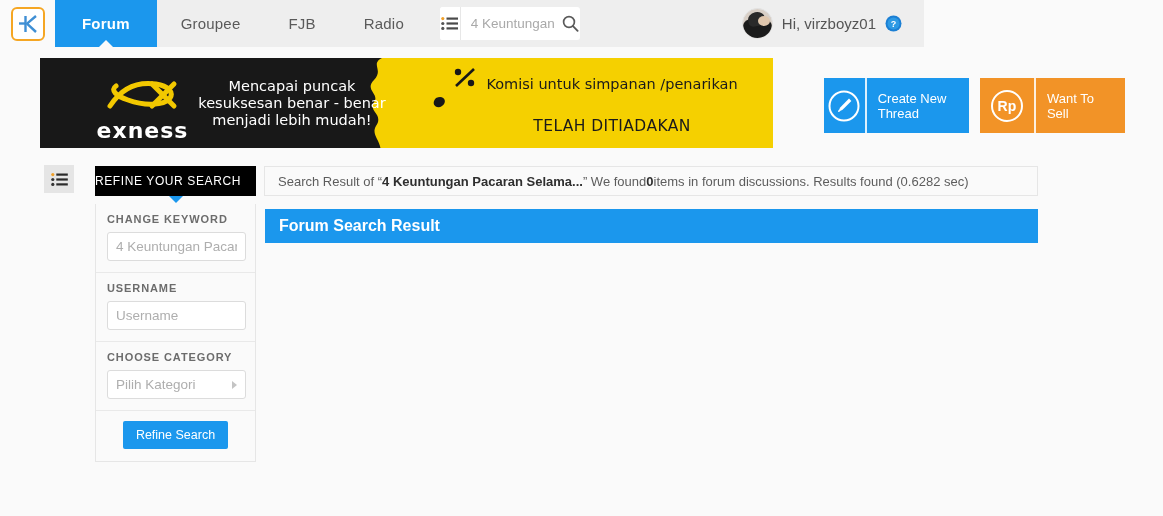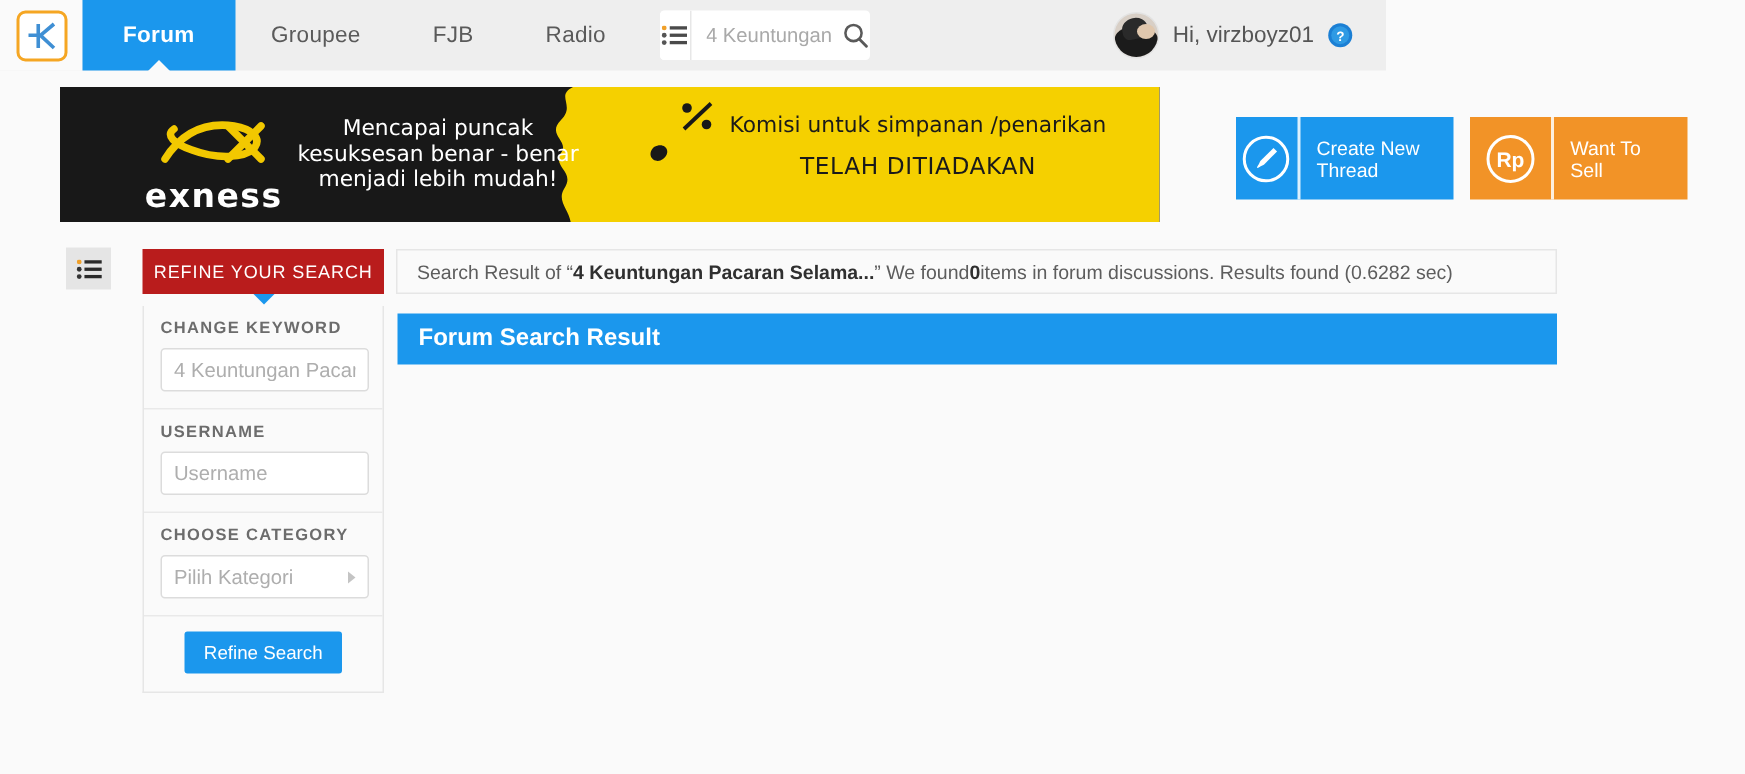--- a/index.html
+++ b/index.html
@@ -163,21 +163,21 @@
     letter-spacing: 1px;
     font-family: "DejaVu Sans", sans-serif;
   }
   .ad-right-text {
     position: absolute; right: 16px; top: 18px;
     width: 290px; text-align: center;
     color: #1a1a1a;
     font-family: "DejaVu Sans", sans-serif;
   }
   .ad-rt1 { font-size: 14.5px; line-height: 17px; }
-  .ad-rt2 { font-size: 15.5px; margin-top: 9px; letter-spacing: .4px;}
+  .ad-rt2 { font-size: 15.5px; margin-top: 24px; letter-spacing: .4px;}
 
   .cta {
     position: absolute; top: 0; height: 55px;
     display: flex; align-items: stretch;
     cursor: pointer;
     color: #fff;
   }
   .cta-thread { left: 784px; width: 145px; top: 20px; background: #1b97ed; }
   .cta-sell   { left: 940px; width: 145px; top: 20px; background: #f29327; }
   .cta-ico {
@@ -203,25 +203,25 @@
     position: absolute; left: 44px; top: 165px;
     width: 30px; height: 28px;
     background: #e5e5e5;
     display: flex; align-items: center; justify-content: center;
     cursor: pointer;
   }
 
   .refine-tab {
     position: absolute; left: 95px; top: 166px;
     width: 161px; height: 30px;
-    background: #b91c1c;
+    background: #000000;
     color: #fff;
     font-size: 12px;
     letter-spacing: .6px;
-    display: flex; align-items: center; justify-content: center;
+    display: flex; align-items: center; 
     font-weight: normal;
     cursor: pointer;
   }
   .refine-tab::after {
     content: "";
     position: absolute;
     bottom: -7px; left: 50%;
     transform: translateX(-50%);
     border-left: 7px solid transparent;
     border-right: 7px solid transparent;

